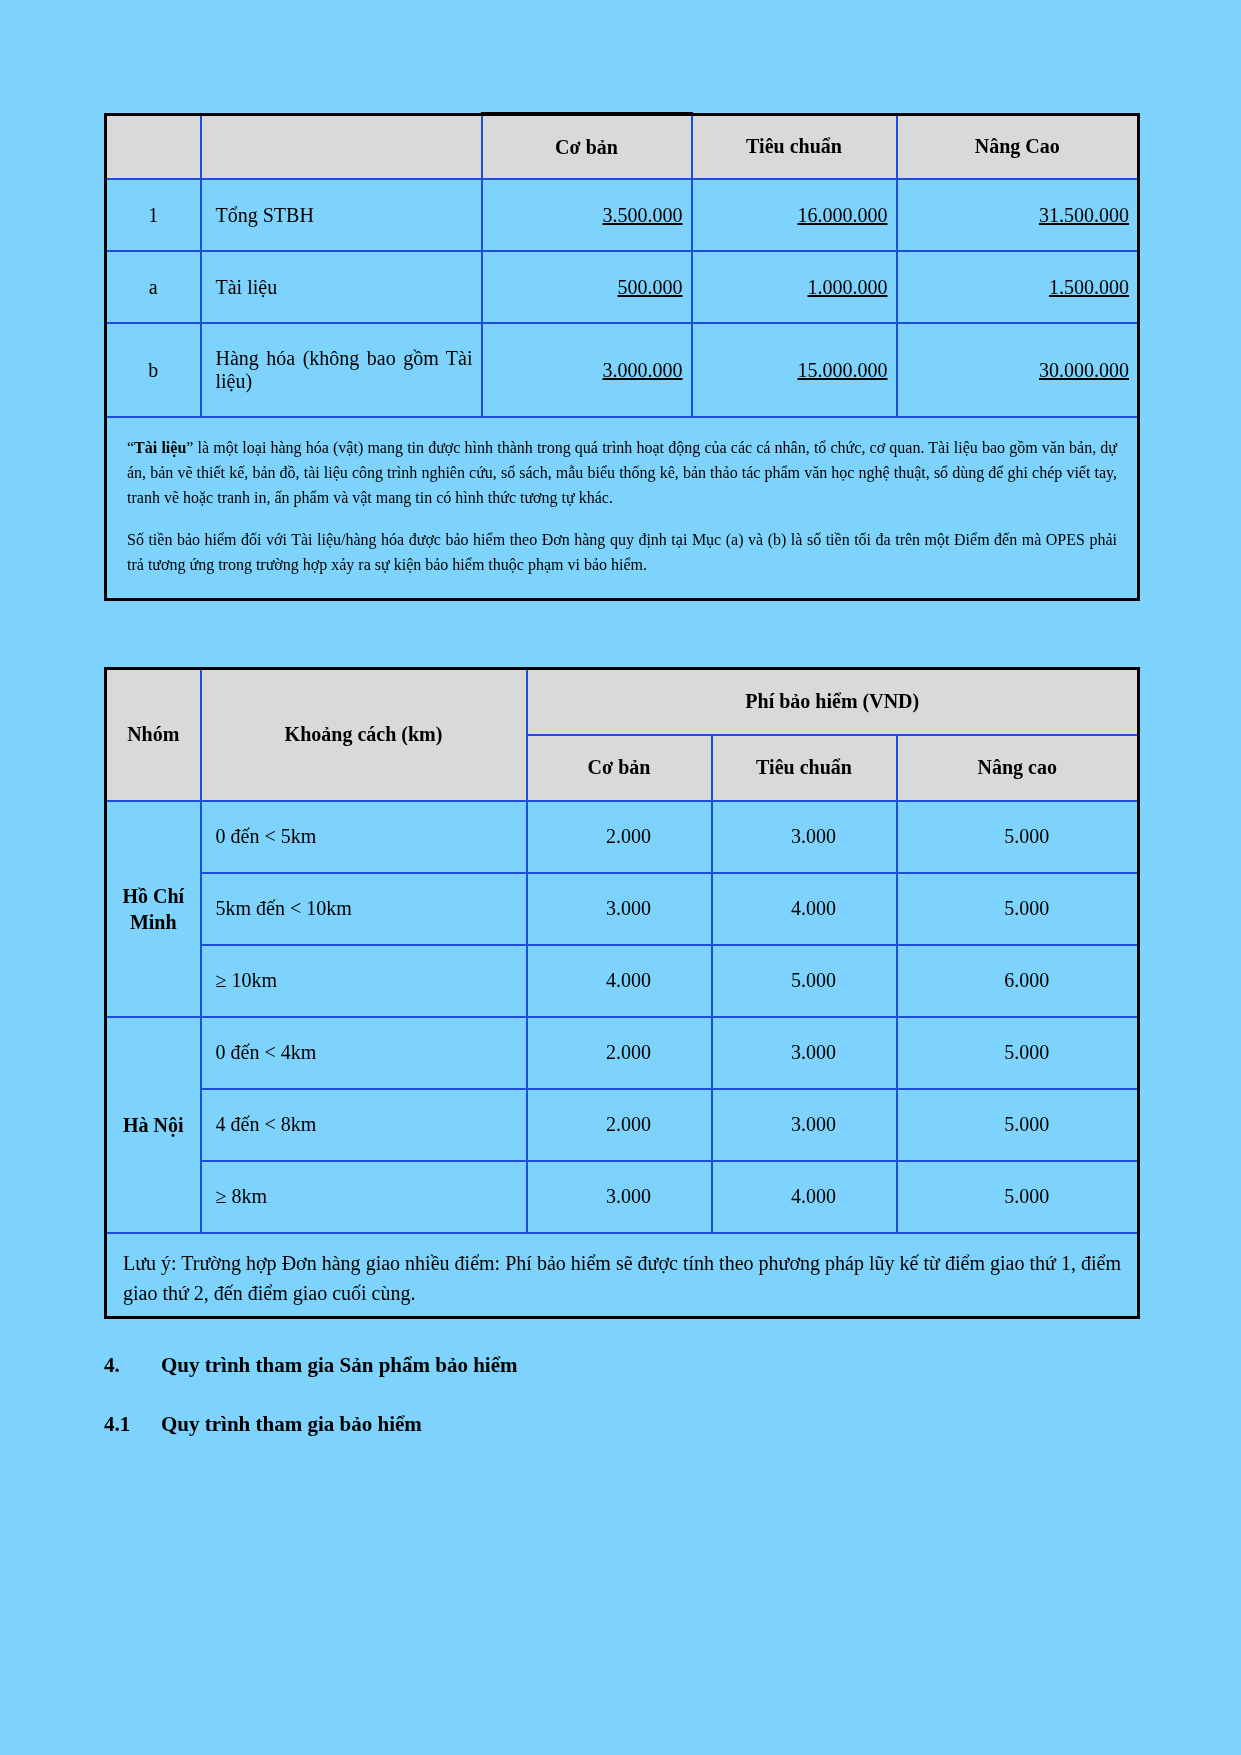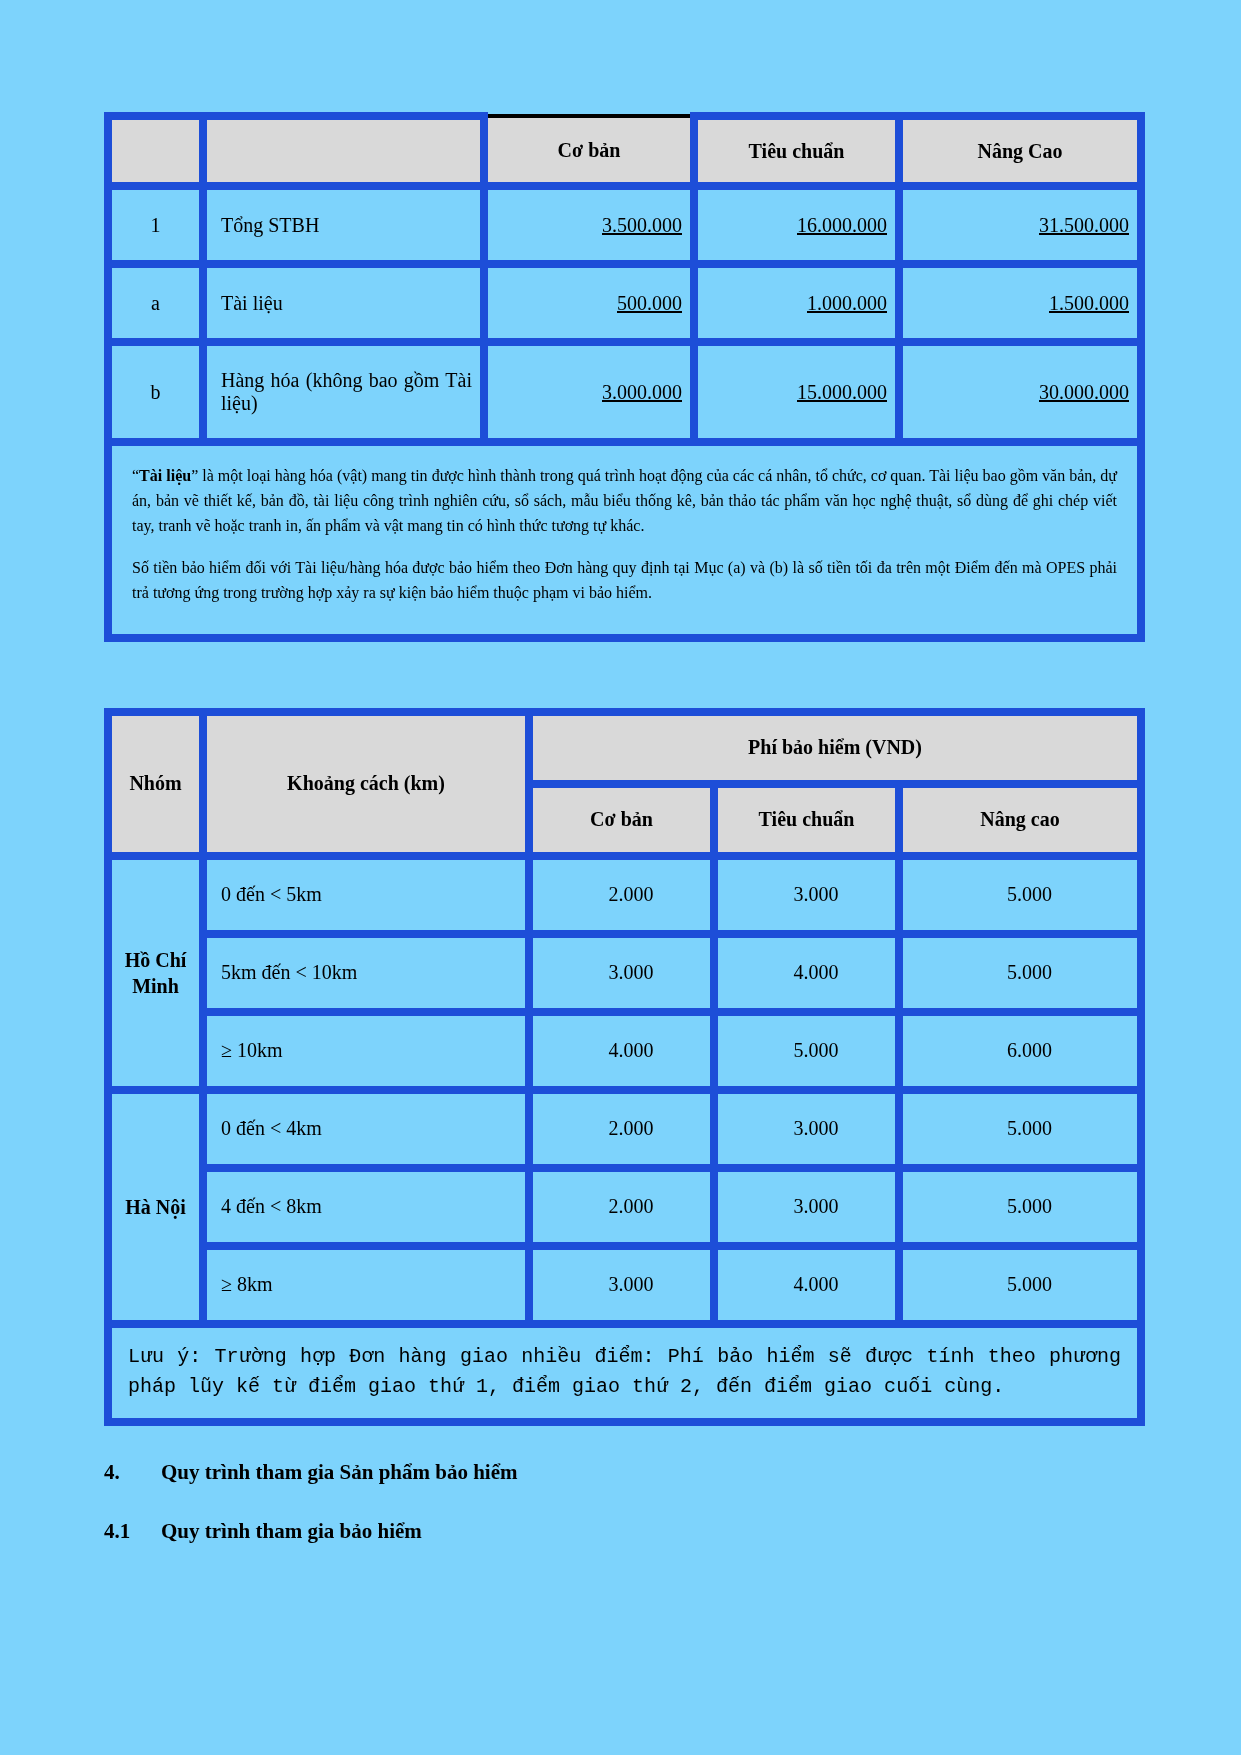--- a/index.html
+++ b/index.html
@@ -8,51 +8,51 @@
     position:relative;
     width:1241px;height:1755px;
     background:#7dd3fc;
     font-family:"Liberation Serif","DejaVu Serif",serif;
     color:#000;
     overflow:hidden;
   }
   .content{position:absolute;left:104px;top:112px;width:1033px;}
 
   table{border-collapse:collapse;width:1033px;table-layout:fixed;}
-  td{border:8px solid #1d4ed8;font-size:20px;vertical-align:middle;padding:4px 8px;}
+  td{border:2px solid #1d4ed8;font-size:20px;vertical-align:middle;padding:4px 8px;}
   .t1{border:3px solid #000;}
   .t2{border:3px solid #000;margin-top:66px;}
 
   .t1 .hdr td, .t2 .hdr td{background:#d9d9d9;font-weight:bold;text-align:center;}
   .t1 .hdr td{height:54px;}
   .t1 .hdr td.basic{border-top:4px solid #000;}
 
   .t1 td.num{text-align:center;}
   .t1 td.label{text-align:left;padding-left:14px;}
   .t1 td.label.justify{text-align:justify;}
   .t1 td.val{text-align:right;text-decoration:underline;}
   .t1 tr.r1 td{height:62px;}
   .t1 tr.r2 td{height:62px;}
   .t1 tr.r3 td{height:84px;}
 
   .t1 .notecell{padding:18px 20px 20px 20px;}
   .t1 .notecell p{
     margin:0 0 18px 0;font-size:16px;line-height:1.55;
     text-align:justify;
   }
-  .t1 .notecell p:last-child{margin-bottom:8px;}
+  .t1 .notecell p:last-child{margin-bottom:0;}
   .boldlead{font-weight:bold;}
 
   .t2 .hdr-fee td{height:56px;}
   .t2 .hdr-sub td{height:56px;}
   .t2 td.group{font-weight:bold;text-align:center;line-height:1.3;}
   .t2 td.dist{text-align:left;padding-left:14px;}
   .t2 td.val{text-align:center;padding-left:27px;}
   .t2 tr.data td{height:62px;}
-  .t2 .notecell{padding:14px 16px 16px 16px;font-size:20px;line-height:1.5;text-align:justify;font-style:normal;font-family:Liberation Mono, monospace;}
+  .t2 .notecell{padding:14px 16px 8px 16px;font-size:20px;line-height:1.5;text-align:justify;font-style:normal;}
 
   .luu-y{
     margin-top:30px;width:1040px;margin-left:-6px;
     font-style:italic;font-size:20px;line-height:1.5;text-align:justify;
   }
   .luu-y .lead{font-weight:bold;}
 
   .heading{display:flex;margin-top:34px;font-weight:bold;font-size:21px;}
   .heading .hnum{width:57px;flex:0 0 57px;}
 </style>

